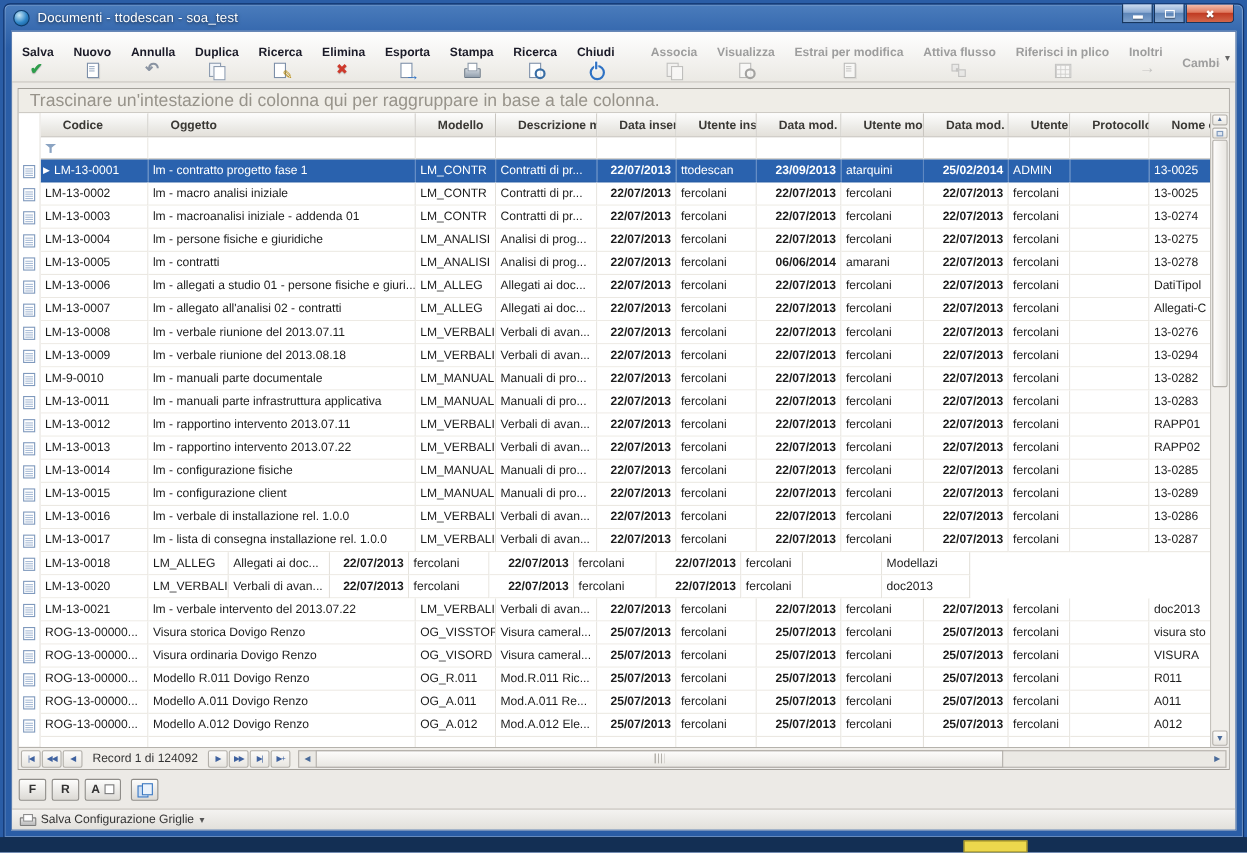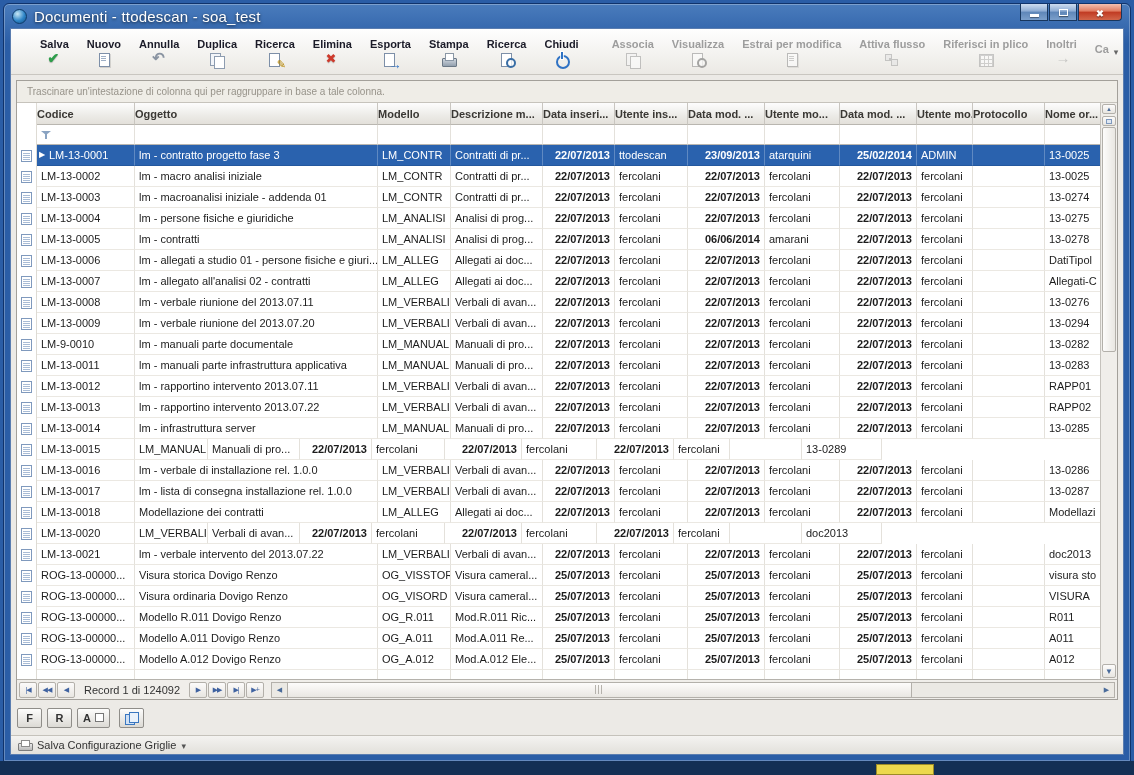--- a/index.html
+++ b/index.html
@@ -5,34 +5,34 @@
   *{margin:0;padding:0;box-sizing:border-box}
   html,body{width:1134px;height:775px;overflow:hidden;font-family:"Liberation Sans",sans-serif}
   body{background:#2a5da6;position:relative}
   .bottom-bg{position:absolute;left:0;right:0;bottom:0;height:14px;background:#132f54}
   .yellow-frag{position:absolute;left:876px;top:764px;width:58px;height:11px;background:#ecd84d;border:1px solid #9c8b27}
 
   
   .window{position:absolute;left:3px;top:3px;width:1128px;height:759px;background:linear-gradient(#4a7cbc,#2a5da6 40px);border:1px solid #10336b;border-radius:6px 6px 0 0;box-shadow:inset 0 0 0 1px rgba(255,255,255,.28)}
   .titlebar{height:24px;display:flex;align-items:center;padding:0 8px;position:relative}
   .win-icon{width:15px;height:15px;border-radius:50%;background:radial-gradient(circle at 35% 30%,#c8e7f5,#2f86c8 55%,#134e86);border:1px solid #0d3c6b;margin-right:7px;flex:0 0 auto}
-  .win-title{color:#fff;font-size:15px;text-shadow:0 1px 3px rgba(0,0,0,.7);letter-spacing:.2px;white-space:nowrap}
+  .win-title{color:#fff;font-size:12px;text-shadow:0 1px 3px rgba(0,0,0,.7);letter-spacing:.2px;white-space:nowrap}
   .win-btns{position:absolute;right:8px;top:0;display:flex}
   .wbtn{height:17px;border:1px solid #17365e;border-top:none;display:flex;align-items:center;justify-content:center;margin-left:1px;cursor:default}
   .wbtn.min,.wbtn.max{width:28px;background:linear-gradient(#cddcf0,#8cabd3 45%,#5e86b8 50%,#7b9fcb)}
   .wbtn.close{width:44px;background:linear-gradient(#f4c0b0,#e07a5f 45%,#c03a22 50%,#d2664a);border-radius:0 0 4px 0}
   .glyph-min{width:9px;height:3px;background:#fff;box-shadow:0 1px 1px rgba(0,0,0,.4);margin-top:7px}
   .glyph-max{width:9px;height:7px;border:1px solid #fff;box-shadow:0 1px 1px rgba(0,0,0,.4)}
   .glyph-close::before{content:"\2716";color:#fff;font-size:10px;text-shadow:0 1px 1px rgba(0,0,0,.5)}
 
   .content{margin:0 6px 6px;height:727px;background:#eceae6;border:1px solid #5a7db0;overflow:hidden;display:flex;flex-direction:column}
 
   
   .toolbar{height:46px;flex:0 0 auto;background:linear-gradient(#fefefe,#ebe9e4);border-bottom:1px solid #c9c6c0;display:flex}
-  .tb-buttons{flex:1;display:flex;align-items:center;padding:0 20px;overflow:hidden}
+  .tb-buttons{flex:1;display:flex;align-items:flex-end;padding:0 0;overflow:hidden}
   .tb-btn{display:flex;flex-direction:column;align-items:center;justify-content:flex-start;gap:1px;padding:4px 9px 2px;white-space:nowrap}
   .tb-btn.noicon{justify-content:center;padding-bottom:10px}
   .tb-label{font-size:11px;font-weight:bold;color:#1b1b28}
   .tb-btn.disabled .tb-label{color:#9d9d9d;font-weight:bold}
   .tb-btn.disabled .ic{filter:grayscale(1);opacity:.55}
   .tb-sep{width:1px;background:#cfccc5;margin:5px 7px;flex:0 0 auto}
   .tb-spacer{flex:1}
   .tb-overflow{width:14px;display:flex;align-items:center;justify-content:center;color:#666}
   .tb-overflow::before{content:"\25BE";font-size:9px}
 
@@ -56,29 +56,29 @@
   .ic-power::before{content:"";position:absolute;left:3px;top:3px;width:10px;height:10px;border:2px solid #2f72c4;border-radius:50%}
   .ic-power::after{content:"";position:absolute;left:8px;top:0;width:2px;height:7px;background:#2f72c4;box-shadow:0 0 0 1px rgba(255,255,255,.8)}
   .ic-flow::before{content:"";position:absolute;left:2px;top:2px;width:5px;height:5px;border:1px solid #98a2ae;background:#dfe5ec}
   .ic-flow::after{content:"";position:absolute;right:3px;bottom:2px;width:5px;height:5px;border:1px solid #98a2ae;background:#dfe5ec;box-shadow:-4px -3px 0 -2px #98a2ae}
   .ic-grid::before{content:"";position:absolute;left:2px;top:2px;width:13px;height:11px;border:1px solid #98a2ae;background-color:#fff;background-image:linear-gradient(#aeb6c0 1px,transparent 1px),linear-gradient(90deg,#aeb6c0 1px,transparent 1px);background-size:4px 4px}
   .ic-arrow::before{content:"\2192";position:absolute;left:3px;top:-3px;font-size:15px;font-weight:bold;color:#9aa4b0}
 
   
   .panel-wrap{flex:1;min-height:0;padding:5px 5px 4px}
   .panel{height:100%;background:#fff;border:1px solid #a3a09a;display:flex;flex-direction:column}
-  .group-bar{height:22px;flex:0 0 auto;background:#efede7;border-bottom:1px solid #c6c3bc;color:#97938a;font-size:10px;display:flex;align-items:center;padding-left:10px;white-space:nowrap;overflow:hidden}
+  .group-bar{height:22px;flex:0 0 auto;background:#efede7;border-bottom:1px solid #c6c3bc;color:#97938a;font-size:16px;display:flex;align-items:center;padding-left:10px;white-space:nowrap;overflow:hidden}
   .panel-mid{flex:1;min-height:0;display:flex}
   .strip{width:20px;flex:0 0 auto;background:#fff;border-right:1px solid #dedbd4;padding-top:42px}
   .strip-cell{height:21px;display:flex;align-items:center;justify-content:center}
   .mini-doc{width:11px;height:12px;background:#fff;border:1px solid #7f99bd;position:relative;display:inline-block}
   .mini-doc::before{content:"";position:absolute;left:1px;top:2px;width:7px;height:1px;background:#a9bcd6;box-shadow:0 2px 0 #a9bcd6,0 4px 0 #a9bcd6,0 6px 0 #a9bcd6}
   .grid{flex:1;min-width:0;overflow:hidden;background:#fff}
   .hrow,.frow,.grow{display:flex;width:max-content}
-  .hcell{height:22px;background:linear-gradient(#fdfdfd,#ecebe7 60%,#e3e0da);border-right:1px solid #c9c6c0;border-bottom:1px solid #b9b6b0;font-size:11px;font-weight:bold;color:#3a3834;display:flex;align-items:center;padding:0 0;white-space:nowrap;overflow:hidden;flex:0 0 auto}
+  .hcell{height:22px;background:linear-gradient(#fdfdfd,#ecebe7 60%,#e3e0da);border-right:1px solid #c9c6c0;border-bottom:1px solid #b9b6b0;font-size:11px;font-weight:bold;color:#3a3834;display:flex;align-items:center;padding:0 20px;white-space:nowrap;overflow:hidden;flex:0 0 auto}
   .fcell{height:20px;background:#fff;border-right:1px solid #e4e1db;border-bottom:1px solid #b9b6b0;display:flex;align-items:center;padding:0 4px;flex:0 0 auto}
   .funnel{width:11px;height:10px;position:relative;display:inline-block}
   .funnel::before{content:"";position:absolute;top:1px;left:0;border-left:5px solid transparent;border-right:5px solid transparent;border-top:4px solid #8aa3c2}
   .funnel::after{content:"";position:absolute;left:4px;top:4px;width:2px;height:5px;background:#8aa3c2}
   .cell{height:21px;background:#fff;border-right:1px solid #e4e1db;border-bottom:1px solid #ebe8e2;font-size:11px;color:#1c1c1c;display:flex;align-items:center;padding:0 4px;white-space:nowrap;overflow:hidden;flex:0 0 auto;position:relative}
   .cell.date{justify-content:flex-end;font-weight:bold}
   .grow.sel .cell{background:#2a62ae;color:#fff;border-right-color:rgba(255,255,255,.25);border-bottom-color:#24589e}
   .grow.sel .cell.first{padding-left:12px}
   .rowarrow{position:absolute;left:2px;top:6px;font-size:8px;color:#fff;line-height:1}
   .grow.partial .cell{border-bottom:none}
@@ -340,21 +340,21 @@
                 <div class="fcell c10"></div>
                 <div class="fcell c11"></div>
               </div>
             <div class="gbody">
                 <div class="grow sel">
                   <div class="cell c0 first">
                     <span class="rowarrow">▶</span>
                     <span>LM-13-0001</span>
                   </div>
                   <div class="cell c1">
-                    <span>lm - contratto progetto fase 3</span>
+                    <span>lm - contratto progetto fase 1</span>
                   </div>
                   <div class="cell c2">
                     <span>LM_CONTR</span>
                   </div>
                   <div class="cell c3">
                     <span>Contratti di pr...</span>
                   </div>
                   <div class="cell c4 date">
                     <span>22/07/2013</span>
                   </div>
@@ -644,21 +644,21 @@
                   </div>
                   <div class="cell c11">
                     <span>13-0276</span>
                   </div>
                 </div>
                 <div class="grow">
                   <div class="cell c0 first">
                     <span>LM-13-0009</span>
                   </div>
                   <div class="cell c1">
-                    <span>lm - verbale riunione del 2013.07.20</span>
+                    <span>lm - verbale riunione del 2013.08.18</span>
                   </div>
                   <div class="cell c2">
                     <span>LM_VERBALI</span>
                   </div>
                   <div class="cell c3">
                     <span>Verbali di avan...</span>
                   </div>
                   <div class="cell c4 date">
                     <span>22/07/2013</span>
                   </div>
@@ -834,21 +834,21 @@
                   </div>
                   <div class="cell c11">
                     <span>RAPP02</span>
                   </div>
                 </div>
                 <div class="grow">
                   <div class="cell c0 first">
                     <span>LM-13-0014</span>
                   </div>
                   <div class="cell c1">
-                    <span>lm - infrastruttura server</span>
+                    <span>lm - configurazione fisiche</span>
                   </div>
                   <div class="cell c2">
                     <span>LM_MANUALI</span>
                   </div>
                   <div class="cell c3">
                     <span>Manuali di pro...</span>
                   </div>
                   <div class="cell c4 date">
                     <span>22/07/2013</span>
                   </div>
@@ -871,20 +871,23 @@
                     <span></span>
                   </div>
                   <div class="cell c11">
                     <span>13-0285</span>
                   </div>
                 </div>
                 <div class="grow">
                   <div class="cell c0 first">
                     <span>LM-13-0015</span>
                   </div>
+                  <div class="cell c1">
+                    <span>lm - configurazione client</span>
+                  </div>
                   <div class="cell c2">
                     <span>LM_MANUALI</span>
                   </div>
                   <div class="cell c3">
                     <span>Manuali di pro...</span>
                   </div>
                   <div class="cell c4 date">
                     <span>22/07/2013</span>
                   </div>
                   <div class="cell c5">
@@ -981,23 +984,20 @@
                   <div class="cell c10">
                     <span></span>
                   </div>
                   <div class="cell c11">
                     <span>13-0287</span>
                   </div>
                 </div>
                 <div class="grow">
                   <div class="cell c0 first">
                     <span>LM-13-0018</span>
-                  </div>
-                  <div class="cell c1">
-                    <span>Modellazione dei contratti</span>
                   </div>
                   <div class="cell c2">
                     <span>LM_ALLEG</span>
                   </div>
                   <div class="cell c3">
                     <span>Allegati ai doc...</span>
                   </div>
                   <div class="cell c4 date">
                     <span>22/07/2013</span>
                   </div>

